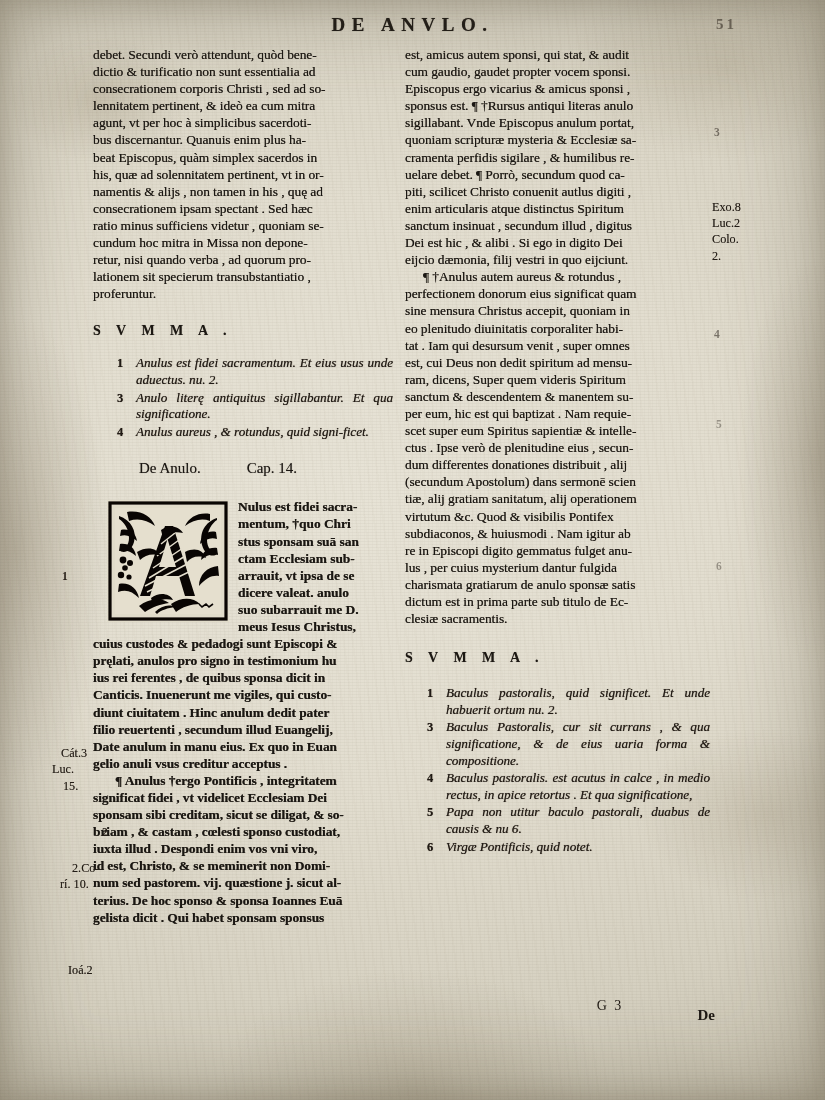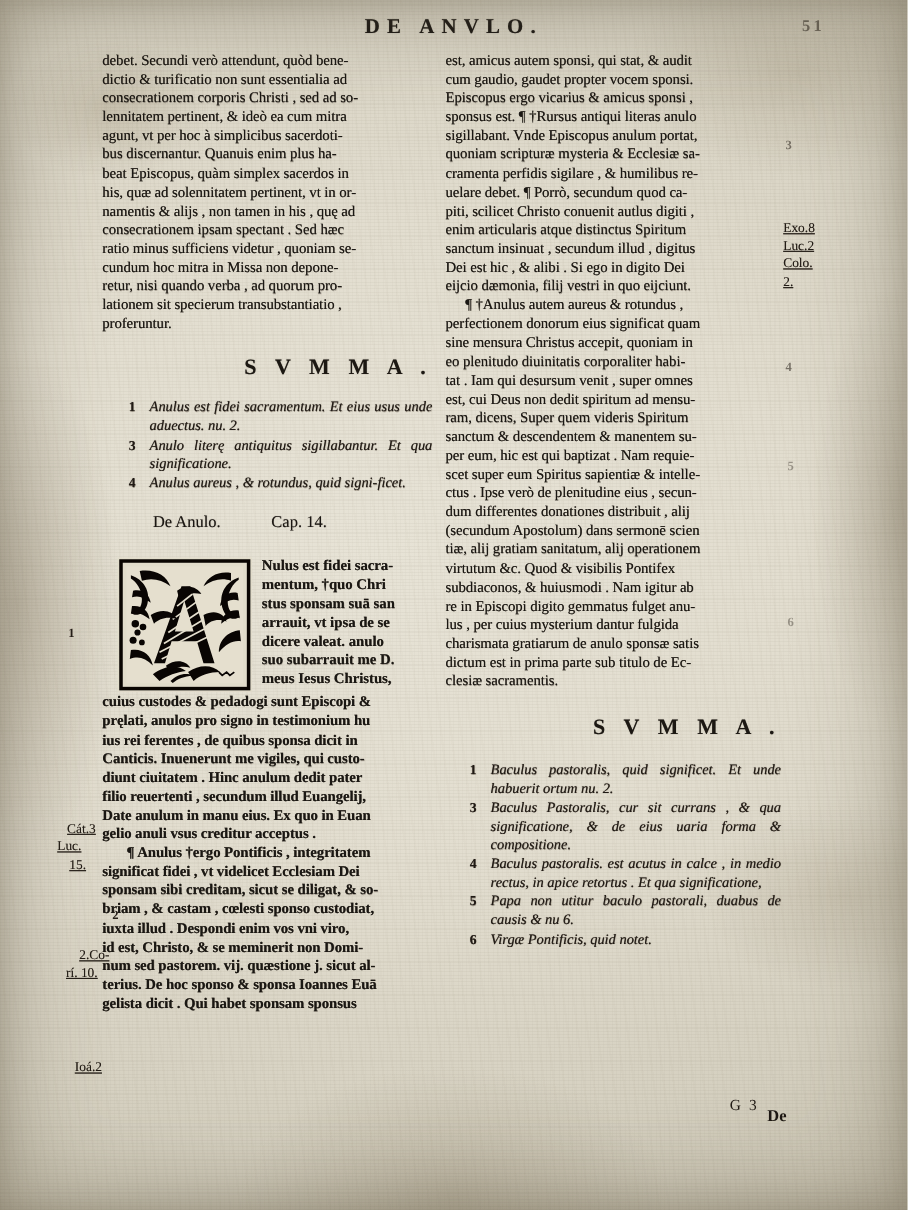--- a/index.html
+++ b/index.html
@@ -58,28 +58,28 @@
   #col-right{left:405px;top:46px;width:305px;}
 
   
   #runhead{
     position:absolute;left:0;top:14px;width:825px;text-align:center;
     font-size:19px;letter-spacing:6.5px;font-weight:700;color:#1b1713;
     font-family:"Liberation Serif", serif;
     text-shadow:0 0 .8px rgba(35,28,20,.6);
   }
   #folio{
-    position:absolute;right:75px;top:16px;
+    position:absolute;right:88px;top:16px;
     font-size:15px;font-weight:700;color:#3a332a;letter-spacing:3px;
     opacity:.65;
   }
 
   
   .summa-head{
-    text-align:right;font-size:20px;font-weight:700;letter-spacing:6px;
+    text-align:left;font-size:14px;font-weight:700;letter-spacing:6px;
     color:#1c1813;margin:0;padding:0;
     text-shadow:0 0 .7px rgba(35,28,20,.5);
   }
   .summa-list{list-style:none;margin:0;padding:0;}
   .summa-item{
     position:relative;
     font-style:italic;
     font-size:13.1px;
     line-height:16.6px;
     color:#201a15;
@@ -111,21 +111,20 @@
   .wrap-line{
     font-size:13.4px;line-height:17.1px;color:#1a1713;white-space:nowrap;
     text-shadow:0 0 .6px rgba(40,32,24,.55), .3px .25px .5px rgba(60,50,36,.35);
   }
 
   
   .mnote{
     position:absolute;font-size:12.2px;line-height:14.4px;color:#221c16;
     font-family:"Liberation Serif", serif;
     text-shadow:0 0 .6px rgba(45,36,26,.5);
-    text-decoration:underline;
   }
   .mnum{
     position:absolute;font-size:11.5px;color:#241d16;font-weight:700;
   }
 
   #sig{
     position:absolute;left:0;bottom:78px;width:825px;text-align:center;
     font-size:14px;color:#221c16;letter-spacing:2px;
   }
   #catch{
@@ -233,20 +232,21 @@
             <path d="M78 52 C88 47,96 50,99 58 C91 55,84 57,80 62 Z"></path>
             <path d="M44 98 C52 92,62 93,66 100 C58 98,50 100,46 105 Z"></path>
 
             <path d="M92 104 l3 3 l4 -3 l3 3 l4 -3" stroke="#161210" stroke-width="1.6" fill="none"></path>
           </g>
         </svg>
       </div>
       <div class="wrap-line">Nulus est fidei sacra-</div>
       <div class="wrap-line">mentum, †quo Chri</div>
       <div class="wrap-line">stus sponsam suā san</div>
+      <div class="wrap-line">ctam Ecclesiam sub-</div>
       <div class="wrap-line">arrauit, vt ipsa de se</div>
       <div class="wrap-line">dicere valeat. anulo</div>
       <div class="wrap-line">suo subarrauit me D.</div>
       <div class="wrap-line">meus Iesus Christus,</div>
       <div style="clear:both;"></div>
     </div>
 
     <div style="margin-top:0px;font-weight:bold;">
       <span class="body-line">cuius custodes &amp; pedadogi sunt Episcopi &amp;</span>
       <span class="body-line">pręlati, anulos pro signo in testimonium hu</span>
@@ -343,17 +343,17 @@
 
   <div class="mnote" style="left:712px;top:200px;">Exo.8</div>
   <div class="mnote" style="left:712px;top:216px;">Luc.2</div>
   <div class="mnote" style="left:712px;top:232px;">Colo.</div>
   <div class="mnote" style="left:712px;top:249px;">2.</div>
   <div class="mnum faint" style="left:714px;top:126px;">3</div>
   <div class="mnum faint" style="left:714px;top:328px;">4</div>
   <div class="mnum veryfaint" style="left:716px;top:418px;">5</div>
   <div class="mnum veryfaint" style="left:716px;top:560px;">6</div>
 
-  <div id="sig" style="left:530px;width:160px;text-align:right;bottom:86px;">G 3</div>
+  <div id="sig" style="left:530px;width:160px;text-align:center;bottom:86px;">G 3</div>
   <div id="catch">De</div>
 
   <div id="vign"></div>
 </div>
 
 </body></html>

